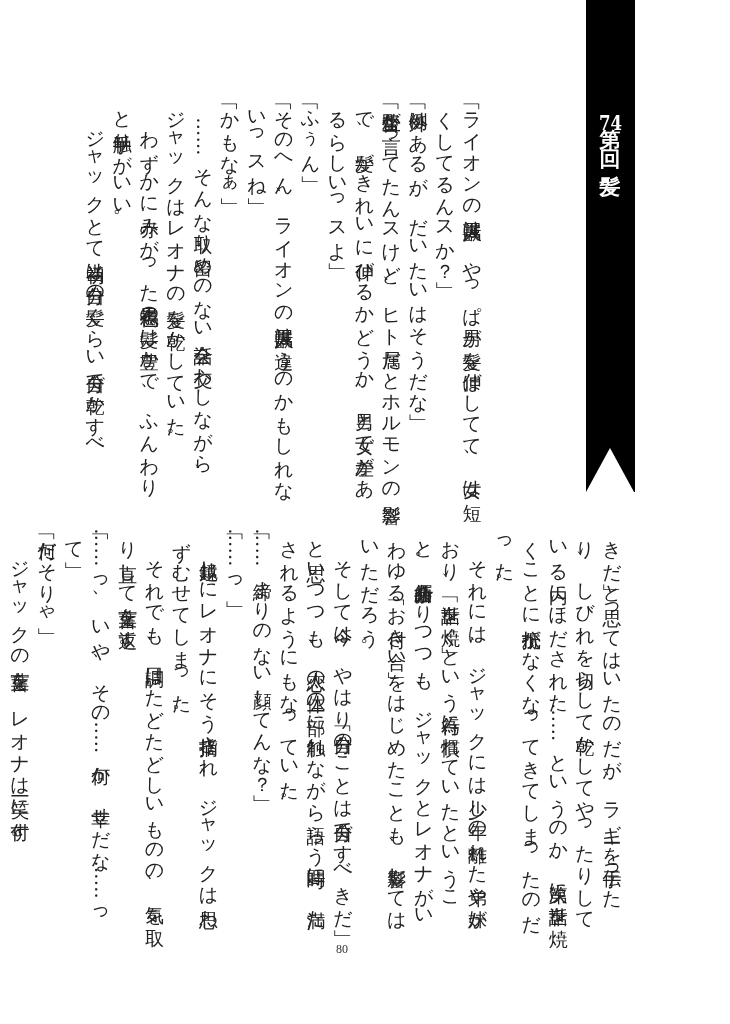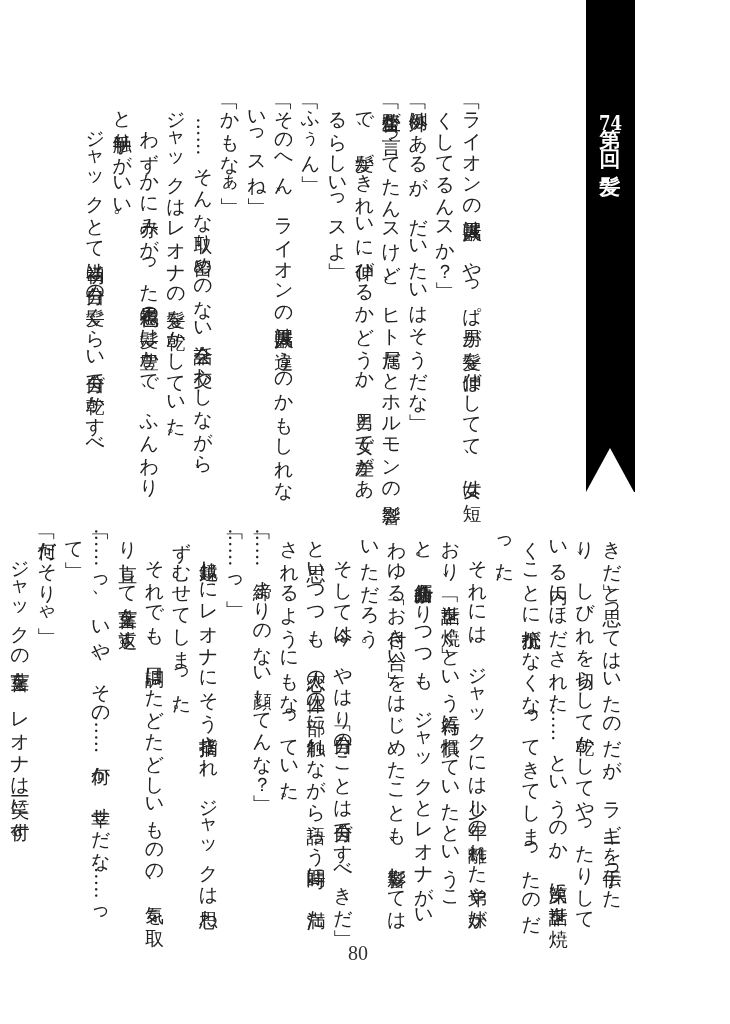--- a/index.html
+++ b/index.html
@@ -14,21 +14,21 @@
             writing-mode: vertical-rl; text-orientation: upright;
             color: #fff; font-size: 21px; font-weight: bold; line-height: 49px;
             letter-spacing: 0px; display: flex; align-items: center; }
   .ribbon-title .num { text-combine-upright: all; }
   .ribbon-title .gap { display: inline-block; height: 26px; }
   .block { position: absolute; writing-mode: vertical-rl; text-orientation: mixed;
            font-size: 19px; line-height: 26.9px; letter-spacing: 0.2px; }
   .block p { margin: 0; }
   #top-block { right: 244px; top: 98px; height: 405px; }
   #bottom-block { right: 104px; top: 528px; height: 405px; }
-  .page-num { position: absolute; left: 348px; top: 942px; font-size: 20px;
+  .page-num { position: absolute; left: 336px; top: 942px; font-size: 12px;
               font-family: "Liberation Serif", serif; color: #333; }
 </style>
 </head>
 <body>
 
 <div class="ribbon"></div>
 <div class="ribbon-notch"></div>
 <div class="ribbon-title">
   <span>第</span>
   <span class="num">74</span>

